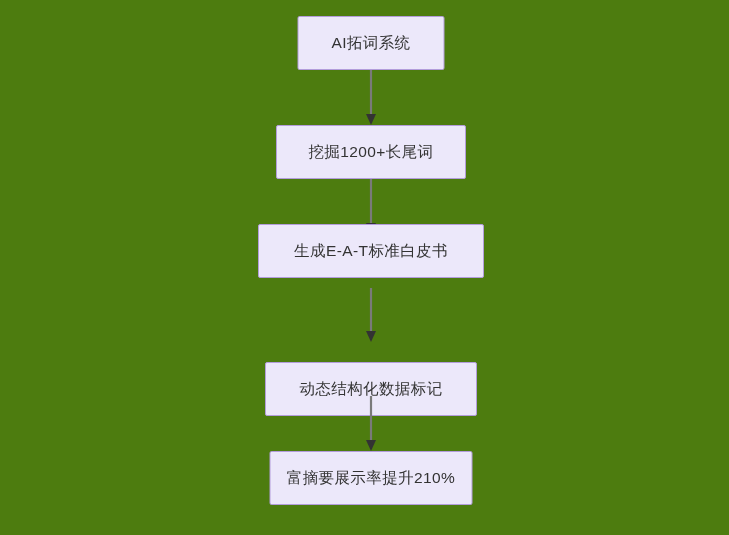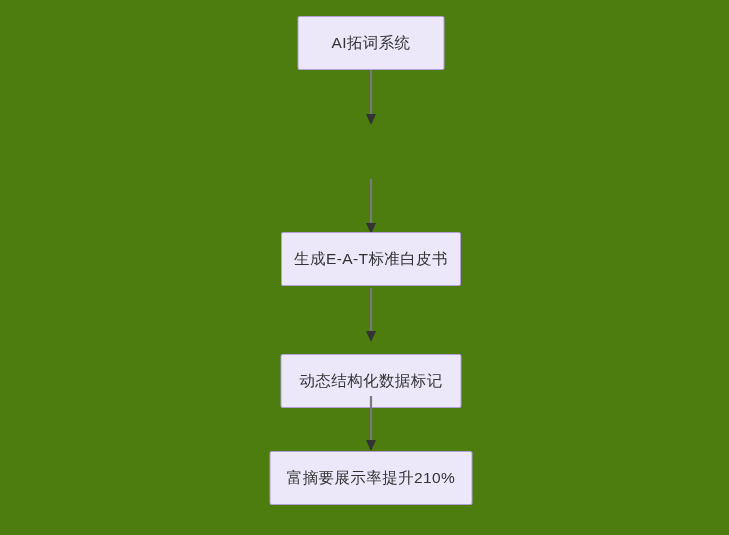--- a/index.html
+++ b/index.html
@@ -61,40 +61,43 @@
     <span class="node-label">AI拓词系统</span>
   </div>
 
   <div class="edge" style="top:70px; height:55px;">
     <svg width="12" height="55" viewBox="0 0 12 55">
       <line x1="6" y1="0" x2="6" y2="47" stroke="#7a7a7a" stroke-width="2.2"></line>
       <polygon points="6,55 1,44 11,44" fill="#333333"></polygon>
     </svg>
   </div>
 
+  <div class="node" style="top:125px; width:190px;">
+    <span class="node-label">挖掘1200+长尾词</span>
+  </div>
 
   <div class="edge" style="top:179px; height:55px;">
     <svg width="12" height="55" viewBox="0 0 12 55">
       <line x1="6" y1="0" x2="6" y2="47" stroke="#7a7a7a" stroke-width="2.2"></line>
       <polygon points="6,55 1,44 11,44" fill="#333333"></polygon>
     </svg>
   </div>
 
-  <div class="node" style="top:232px; width:180px;">
+  <div class="node" style="top:224px; width:226px;">
     <span class="node-label">生成E-A-T标准白皮书</span>
   </div>
 
   <div class="edge" style="top:288px; height:54px;">
     <svg width="12" height="54" viewBox="0 0 12 54">
       <line x1="6" y1="0" x2="6" y2="46" stroke="#7a7a7a" stroke-width="2.2"></line>
       <polygon points="6,54 1,43 11,43" fill="#333333"></polygon>
     </svg>
   </div>
 
-  <div class="node" style="top:354px; width:181px;">
+  <div class="node" style="top:362px; width:212px;">
     <span class="node-label">动态结构化数据标记</span>
   </div>
 
   <div class="edge" style="top:396px; height:55px;">
     <svg width="12" height="55" viewBox="0 0 12 55">
       <line x1="6" y1="0" x2="6" y2="47" stroke="#7a7a7a" stroke-width="2.2"></line>
       <polygon points="6,55 1,44 11,44" fill="#333333"></polygon>
     </svg>
   </div>
 

